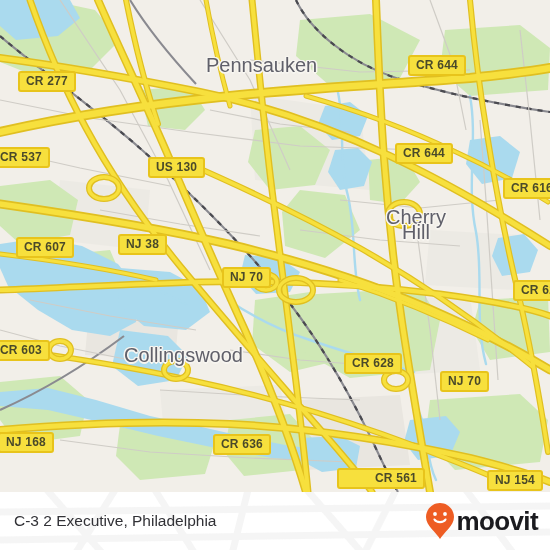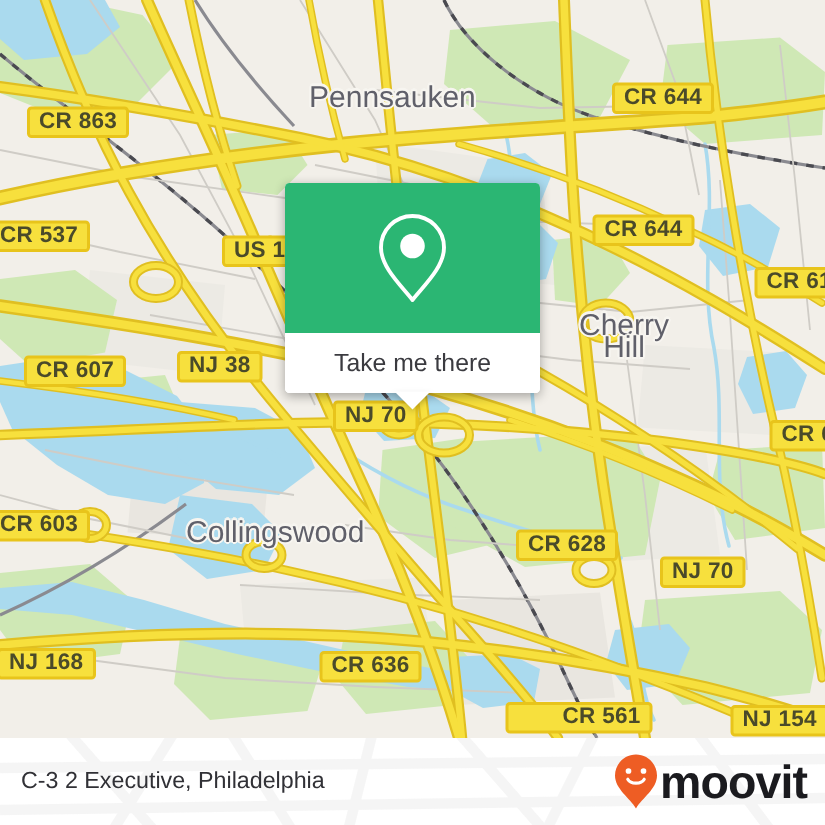--- a/index.html
+++ b/index.html
@@ -46,21 +46,21 @@
   .maplabel.city { font-size: 20px; color: #60606a; }
   .maplabel.city2 { line-height: 15px; text-align:center; }
 
   
   .shield {
     position: absolute;
     background: #f7e03d;
     border: 2px solid #e8c41b;
     border-radius: 3px;
     color: #4a4a2a;
-    font-size: 15px;
+    font-size: 12px;
     font-weight: bold;
     font-family: "Liberation Sans", sans-serif;
     letter-spacing: 0.2px;
     padding: 1px 6px 2px 6px;
     white-space: nowrap;
     line-height: 14px;
     box-sizing: border-box;
   }
 
   
@@ -145,21 +145,21 @@
   }
   #logo {
     position: absolute;
     right: 12px;
     top: 50%;
     transform: translateY(-50%);
     display: flex;
     align-items: center;
   }
   #logo-word {
-    font-size: 31px;
+    font-size: 26px;
     font-weight: bold;
     color: #1b1b1f;
     letter-spacing: -0.6px;
     font-family: "Liberation Sans", sans-serif;
     line-height: 31px;
     margin-left: 1px;
   }
 </style>
 </head>
 <body>
@@ -326,50 +326,40 @@
 
     <div class="maplabel city" style="left:206px; top:54px;">Pennsauken</div>
 
     <div class="maplabel city" style="left:124px; top:344px;">Collingswood</div>
 
     <div class="maplabel city city2" style="left:386px; top:210px;">
       <div>Cherry</div>
       <div>Hill</div>
     </div>
 
-    <div class="shield" style="left:18px;  top:71px;">CR 863</div>
+    <div class="shield" style="left:18px;  top:71px;">CR 277</div>
     <div class="shield" style="left:408px; top:55px;">CR 644</div>
     <div class="shield" style="left:395px; top:143px;">CR 644</div>
     <div class="shield" style="left:503px; top:178px;">CR 616</div>
     <div class="shield" style="left:-8px;  top:147px;">CR 537</div>
     <div class="shield" style="left:148px; top:157px;">US 130</div>
     <div class="shield" style="left:16px;  top:237px;">CR 607</div>
     <div class="shield" style="left:118px; top:234px;">NJ 38</div>
     <div class="shield" style="left:222px; top:267px;">NJ 70</div>
     <div class="shield" style="left:513px; top:280px;">CR 626</div>
     <div class="shield" style="left:-8px;  top:340px;">CR 603</div>
     <div class="shield" style="left:344px; top:353px;">CR 628</div>
     <div class="shield" style="left:440px; top:371px;">NJ 70</div>
     <div class="shield" style="left:-2px;  top:432px;">NJ 168</div>
     <div class="shield" style="left:213px; top:434px;">CR 636</div>
     <div class="shield" style="left:337px; top:468px;padding-left:36px;">CR 561</div>
     <div class="shield" style="left:487px; top:470px;">NJ 154</div>
 
   </div>
 
-  <div id="card">
-    <div id="card-green">
-      <svg width="56" height="64" viewBox="0 0 56 64">
-        <path d="M28 4 C16.4 4, 7 13.4, 7 25 C7 38, 20 50, 28 60 C36 50, 49 38, 49 25 C49 13.4, 39.6 4, 28 4 Z" fill="none" stroke="#ffffff" stroke-width="2.6" stroke-linejoin="round"></path>
-        <circle cx="28" cy="24" r="8.2" fill="#ffffff"></circle>
-      </svg>
-    </div>
-    <div id="card-label">Take me there</div>
-    <div id="card-tail"></div>
-  </div>
 
   <div id="footer">
     <svg id="footer-texture" viewBox="0 0 550 58">
       <g stroke="#eeeeee" fill="none" stroke-width="7">
         <path d="M40 -10 L110 70"></path>
         <path d="M120 -10 L70 70"></path>
         <path d="M150 -10 L200 70"></path>
         <path d="M250 -10 L230 70"></path>
         <path d="M300 -10 L370 70"></path>
         <path d="M400 -10 L360 70"></path>

